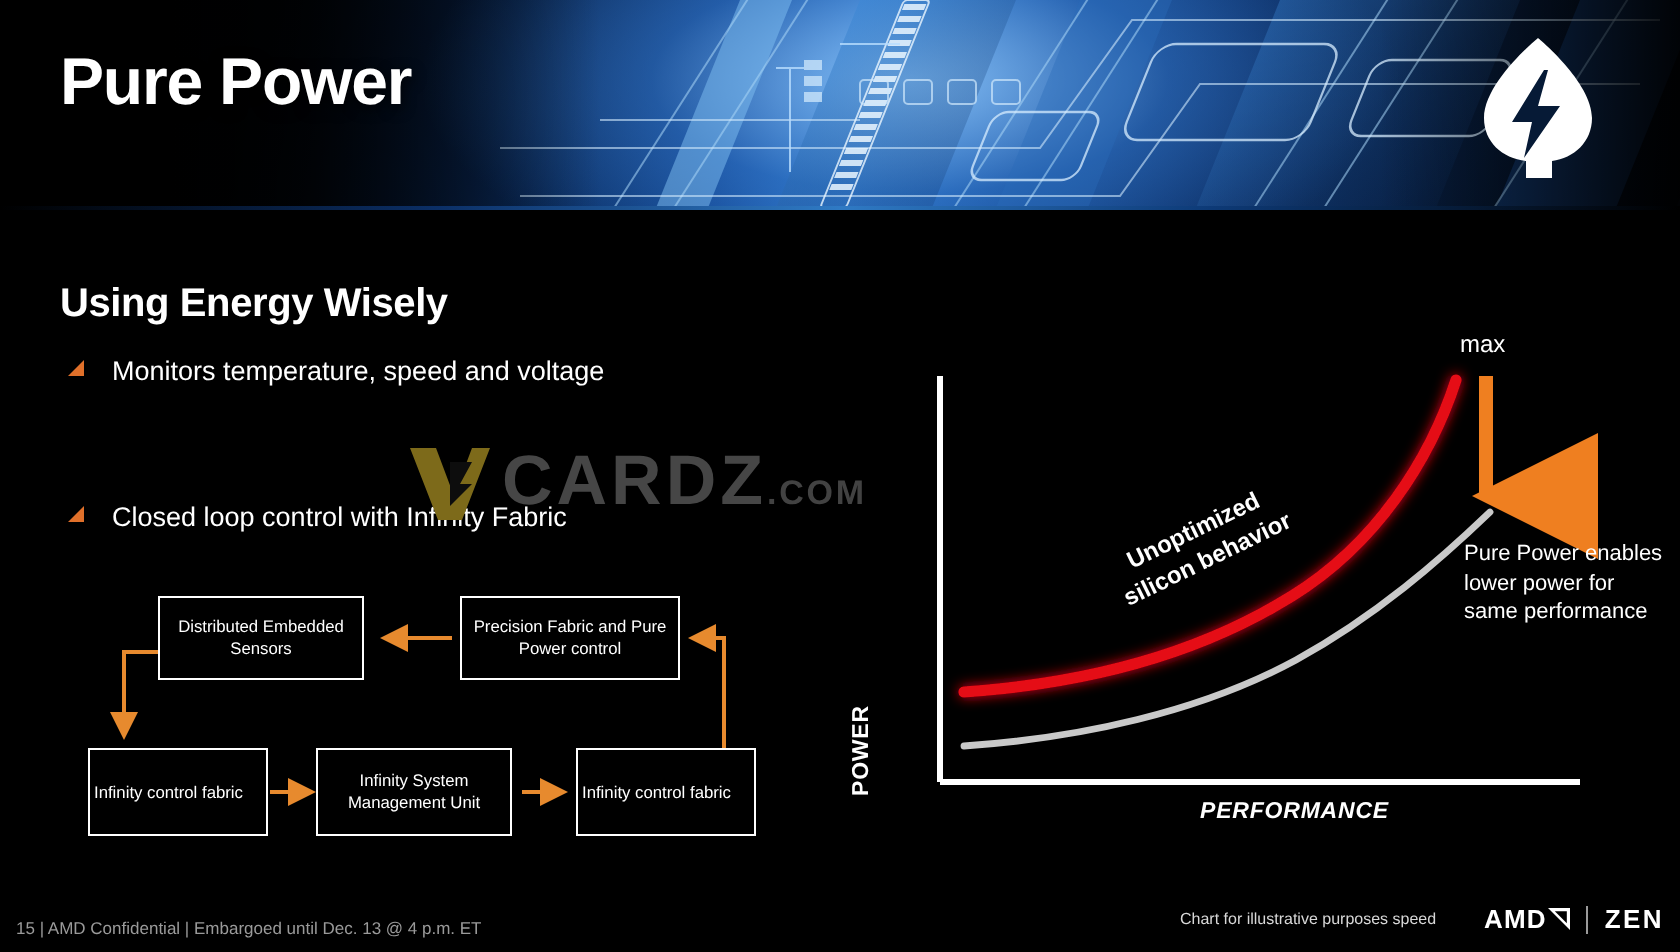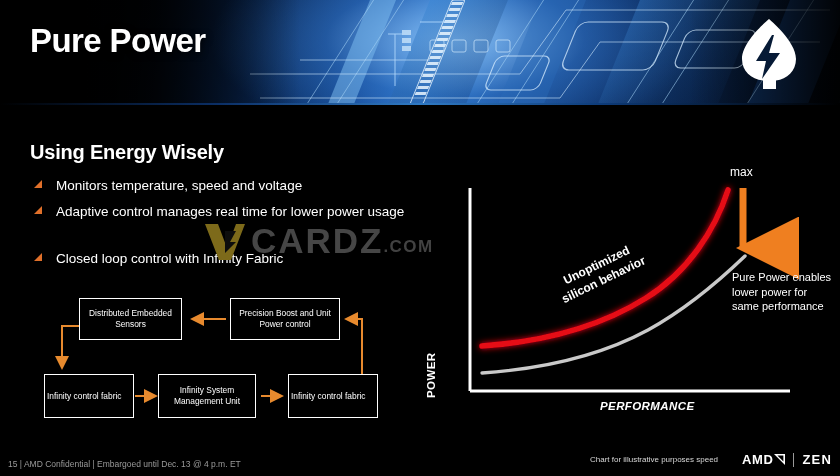--- a/index.html
+++ b/index.html
@@ -175,24 +175,20 @@
       <path d="M36 18 L20 44 L30 44 L26 62 L44 36 L33 36 L38 18 Z" fill="#061a36"></path>
     </svg>
   </div>
 
   <div id="subhead">Using Energy Wisely</div>
 
   <div class="bullet" id="b0">
     <span class="tri"></span>
     <span class="btxt">Monitors temperature, speed and voltage</span>
   </div>
-  <div class="bullet" id="b1">
-    <span class="tri"></span>
-    <span class="btxt">Adaptive control manages real time for lower power usage</span>
-  </div>
   <div class="bullet" id="b2">
     <span class="tri"></span>
     <span class="btxt">Closed loop control with Infinity Fabric</span>
   </div>
 
   <div id="flow">
     <svg viewBox="0 0 380 126">
       <defs>
         <marker id="ah" markerWidth="7" markerHeight="7" refX="6" refY="3.5" orient="auto">
           <polygon points="0 0, 7 3.5, 0 7" fill="#e78a2e"></polygon>
@@ -203,21 +199,21 @@
         <path d="M57 30 L40 30 L40 72"></path>
         <path d="M113 100 L134 100"></path>
         <path d="M239 100 L260 100"></path>
         <path d="M340 78 L340 23 L324 23"></path>
       </g>
     </svg>
     <div class="fbox" id="fb-sensors">
       <span>Distributed Embedded Sensors</span>
     </div>
     <div class="fbox" id="fb-precision">
-      <span>Precision Boost and Unit Power control</span>
+      <span>Precision Fabric and Pure Power control</span>
     </div>
     <div class="fbox" id="fb-icf1">
       <span>Infinity control fabric</span>
     </div>
     <div class="fbox" id="fb-isme">
       <span>Infinity System Management Unit</span>
     </div>
     <div class="fbox" id="fb-icf2">
       <span>Infinity control fabric</span>
     </div>

